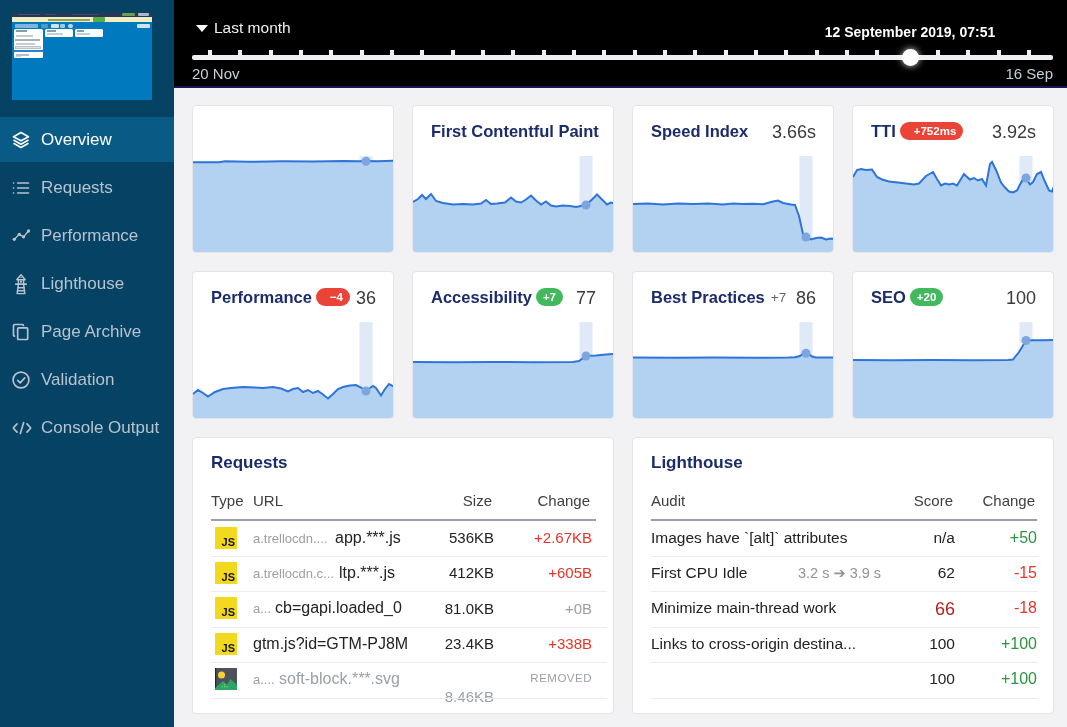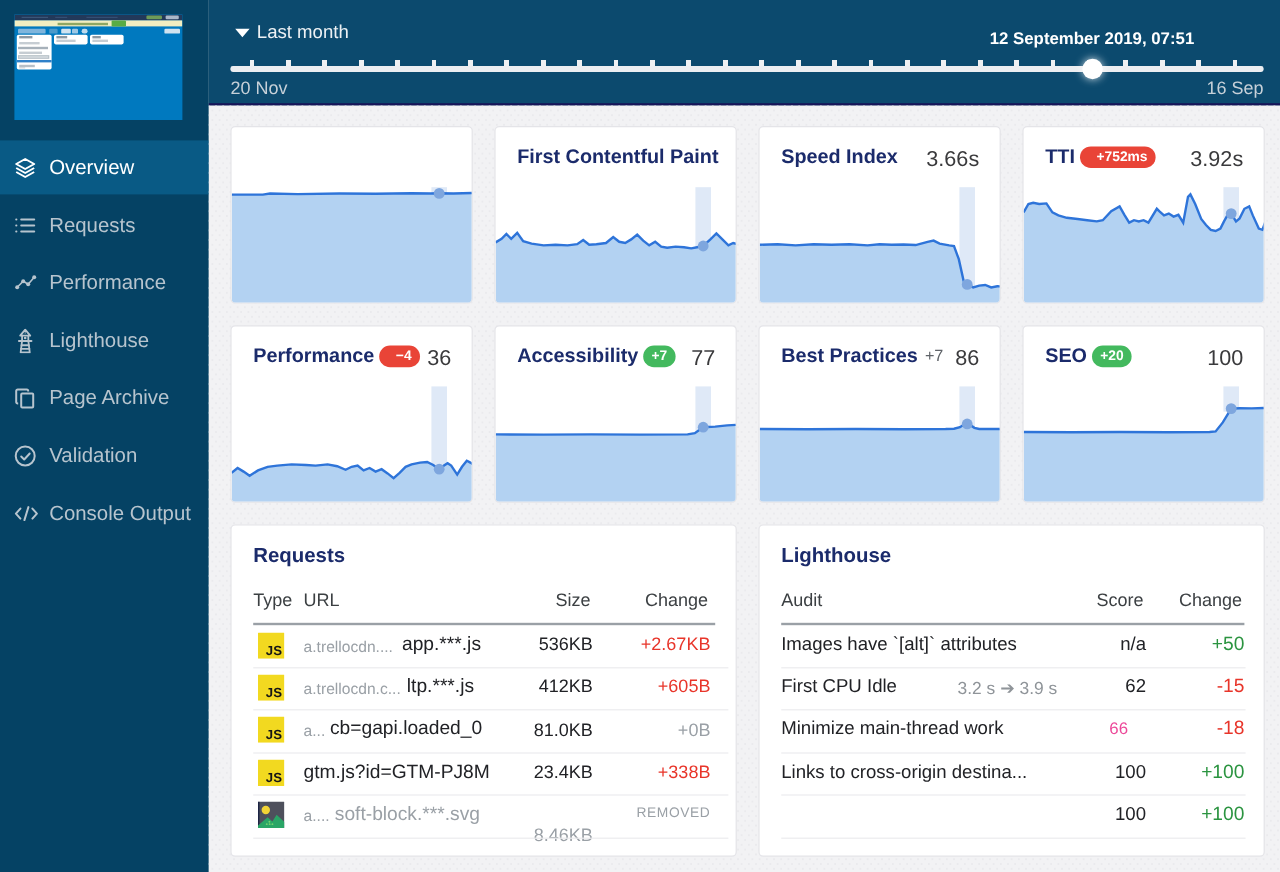--- a/index.html
+++ b/index.html
@@ -8,21 +8,21 @@
 
 
 .sidebar { position:absolute; left:0; top:0; width:174px; height:727px; background:#054264; }
 .thumb { position:absolute; left:12px; top:12px; width:140px; height:88px; background:#0079bf; overflow:hidden; }
 .menu-item { position:absolute; left:0; width:174px; height:48px; color:#b7c4ce; font-size:17px; }
 .menu-item.sel { background:#095a85; color:#fff; }
 .menu-item .lbl { position:absolute; left:41px; top:50%; transform:translateY(-50%); white-space:nowrap; }
 .menu-item svg { position:absolute; left:11px; top:50%; transform:translateY(-50%); }
 
 
-.topbar { position:absolute; left:174px; top:0; width:893px; height:88px; background:#0c4a6e; border-bottom:2px solid #171458; }
+.topbar { position:absolute; left:174px; top:0; width:893px; height:88px; background:#000000; border-bottom:2px solid #171458; }
 .lastmonth { position:absolute; left:22px; top:19px; color:#edf1f4; font-size:15.5px; }
 .lastmonth .tri { display:inline-block; width:0; height:0; border-left:6px solid transparent; border-right:6px solid transparent; border-top:7px solid #fff; margin-right:6px; vertical-align:middle; }
 .ticks { position:absolute; left:34px; top:50px; width:845px; height:5px;
   background:repeating-linear-gradient(90deg,#eef0f2 0 4px,rgba(0,0,0,0) 4px 30.34px); }
 .track { position:absolute; left:18px; top:55px; width:861px; height:5px; background:#eceef1; border-radius:2px; }
 .handle { position:absolute; left:728px; top:49px; width:17px; height:17px; border-radius:50%; background:#fff; box-shadow:0 0 7px rgba(255,255,255,.85); }
 .tl-date { position:absolute; left:636px; top:24px; width:200px; text-align:center; color:#fff; font-size:14px; font-weight:bold; }
 .tl-start { position:absolute; left:18px; top:65px; color:#c6d0d8; font-size:15px; }
 .tl-end { position:absolute; left:779px; top:65px; width:100px; text-align:right; color:#c6d0d8; font-size:15px; }
 
@@ -343,21 +343,21 @@
   <div class="row" style="top:117.9px;width:386px;">
     <span style="position:absolute;left:0;top:8px;font-size:15.5px;color:#212226;">First CPU Idle</span>
     <span style="position:absolute;left:147px;top:9px;font-size:14.5px;color:#8f9499;">3.2 s ➔ 3.9 s</span>
     <span style="position:absolute;right:82px;top:8px;font-size:15.5px;color:#212226;">62</span>
     <span class="r-red" style="position:absolute;right:0;top:8px;font-size:16px;">-15</span>
   </div>
   <div class="sep" style="top:153.3px;width:387px;"></div>
 
   <div class="row" style="top:153.3px;width:386px;">
     <span style="position:absolute;left:0;top:8px;font-size:15.5px;color:#212226;">Minimize main-thread work</span>
-    <span style="position:absolute;right:97px;top:8px;font-size:14px;color:#ec4899;">66</span>
+    <span style="position:absolute;right:82px;top:8px;font-size:18px;color:#b91c1c;">66</span>
     <span class="r-red" style="position:absolute;right:0;top:8px;font-size:16px;">-18</span>
   </div>
   <div class="sep" style="top:188.7px;width:387px;"></div>
 
   <div class="row" style="top:188.7px;width:386px;">
     <span style="position:absolute;left:0;top:8px;font-size:15.5px;color:#212226;">Links to cross-origin destina...</span>
     <span style="position:absolute;right:82px;top:8px;font-size:15.5px;color:#212226;">100</span>
     <span class="r-grn" style="position:absolute;right:0;top:8px;font-size:16px;">+100</span>
   </div>
   <div class="sep" style="top:224.1px;width:387px;"></div>

